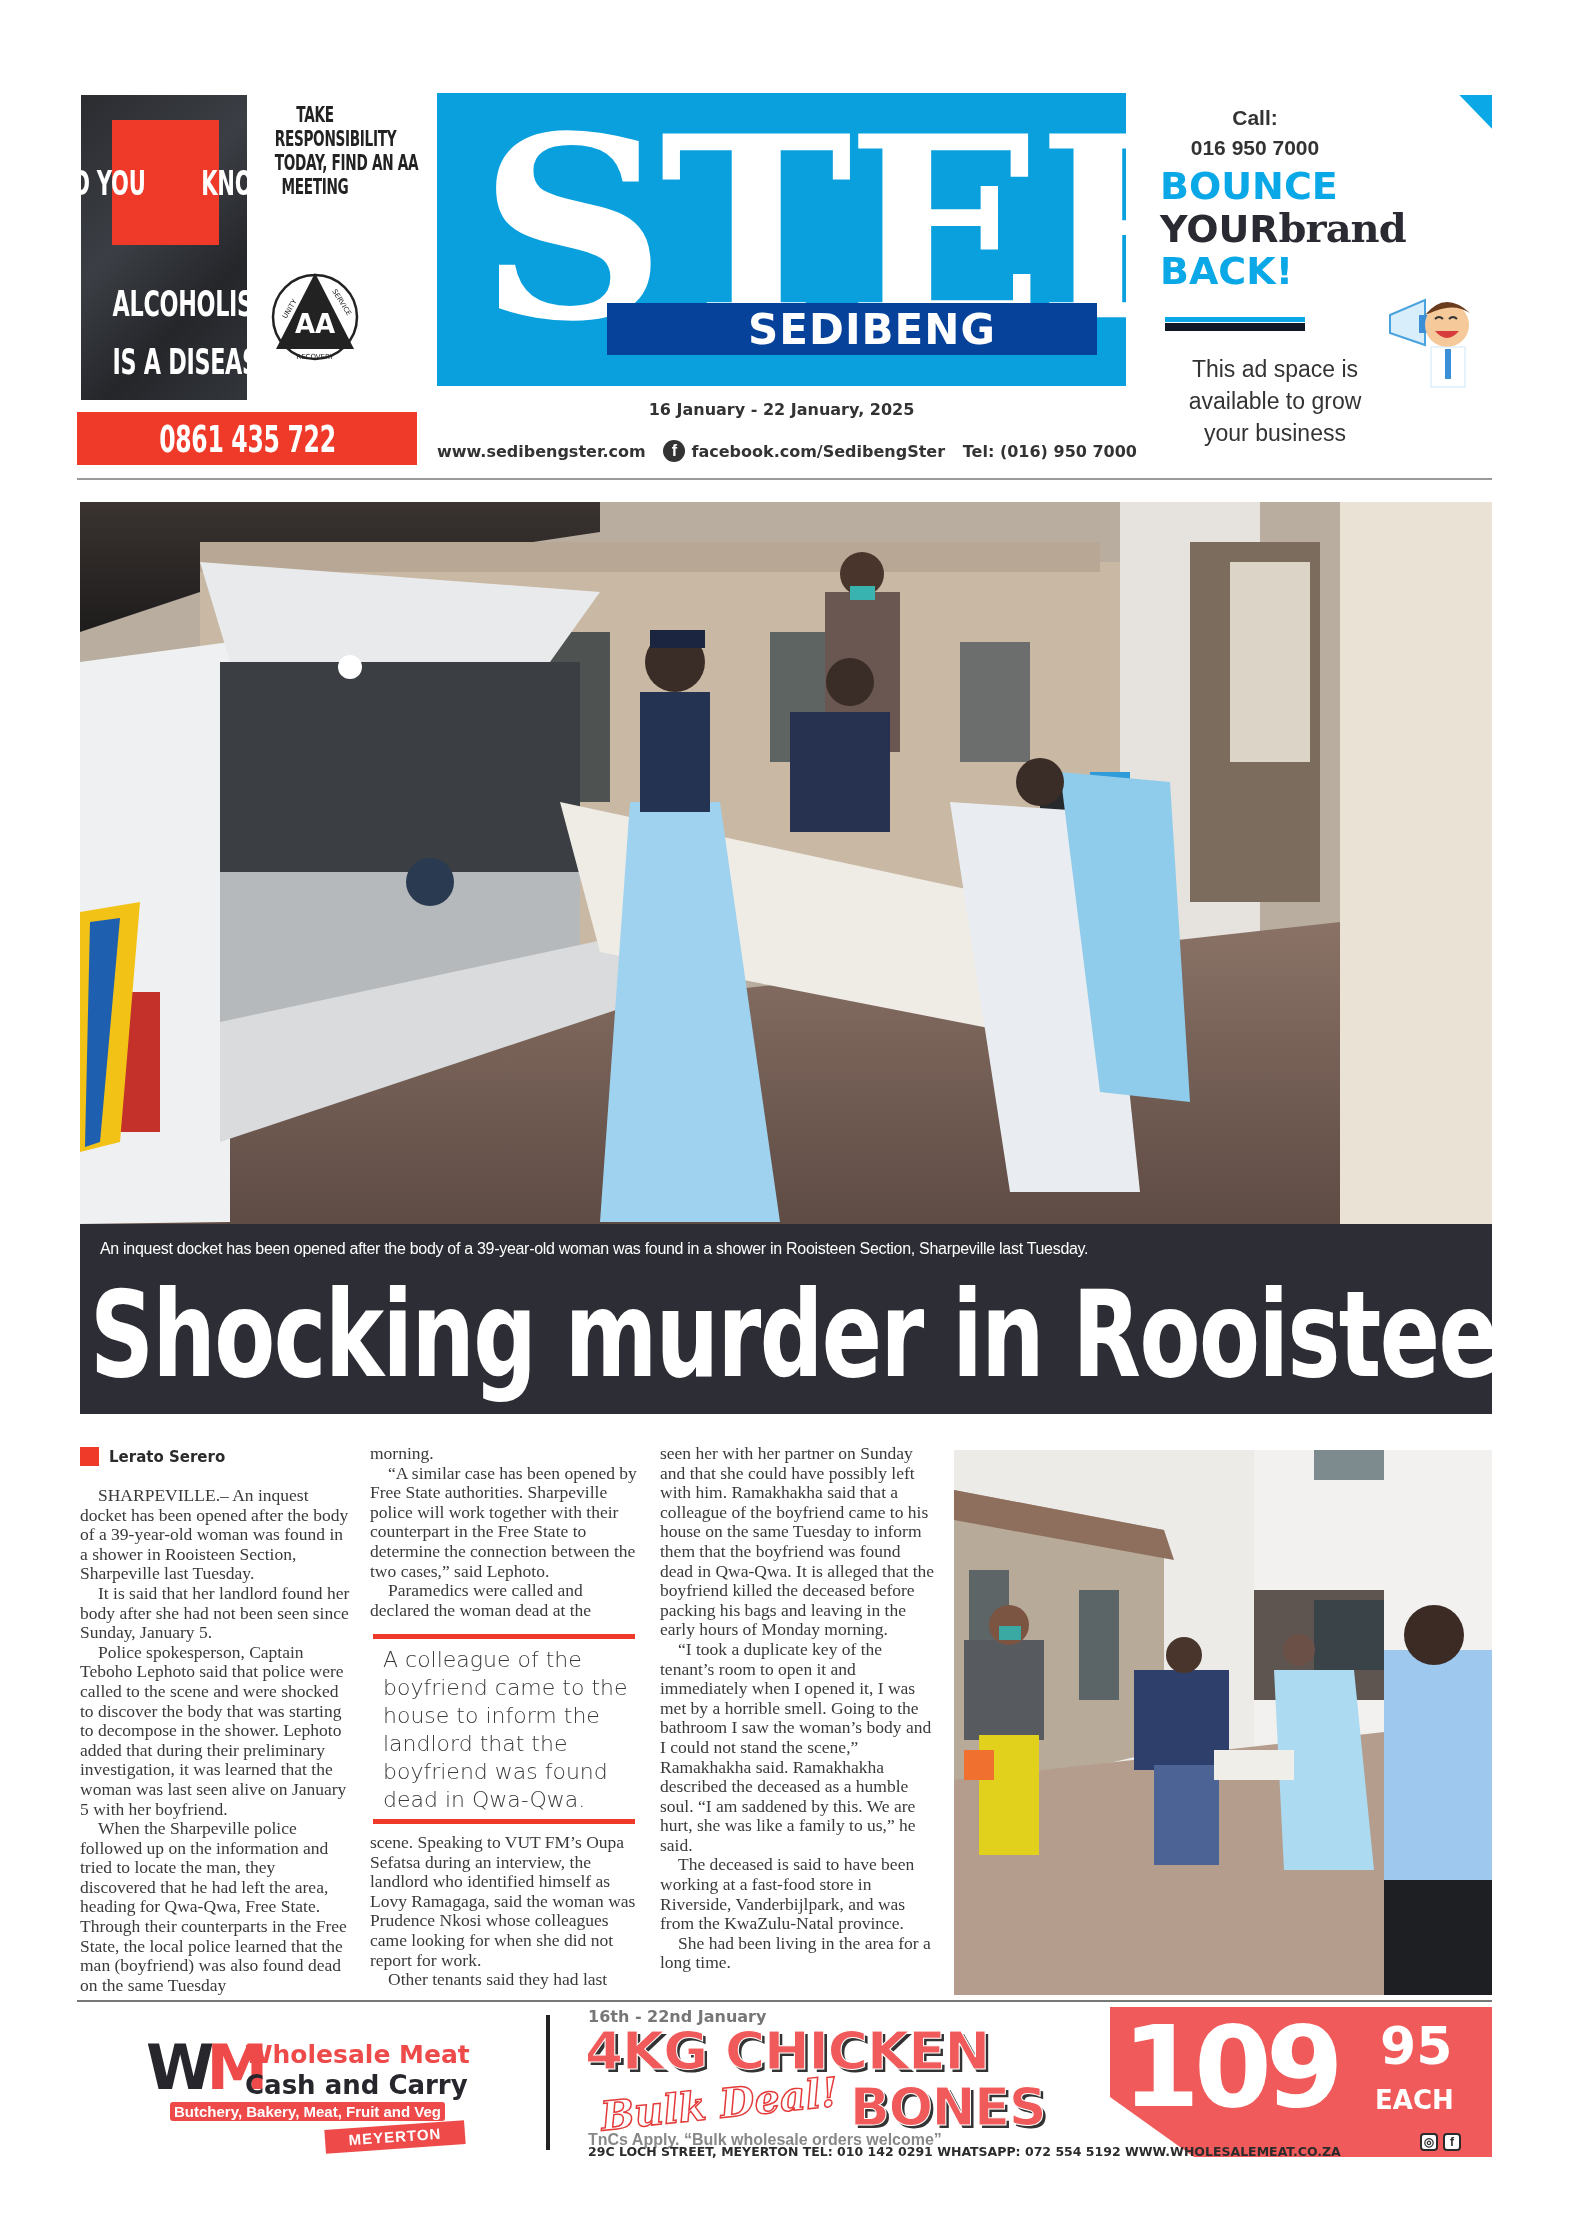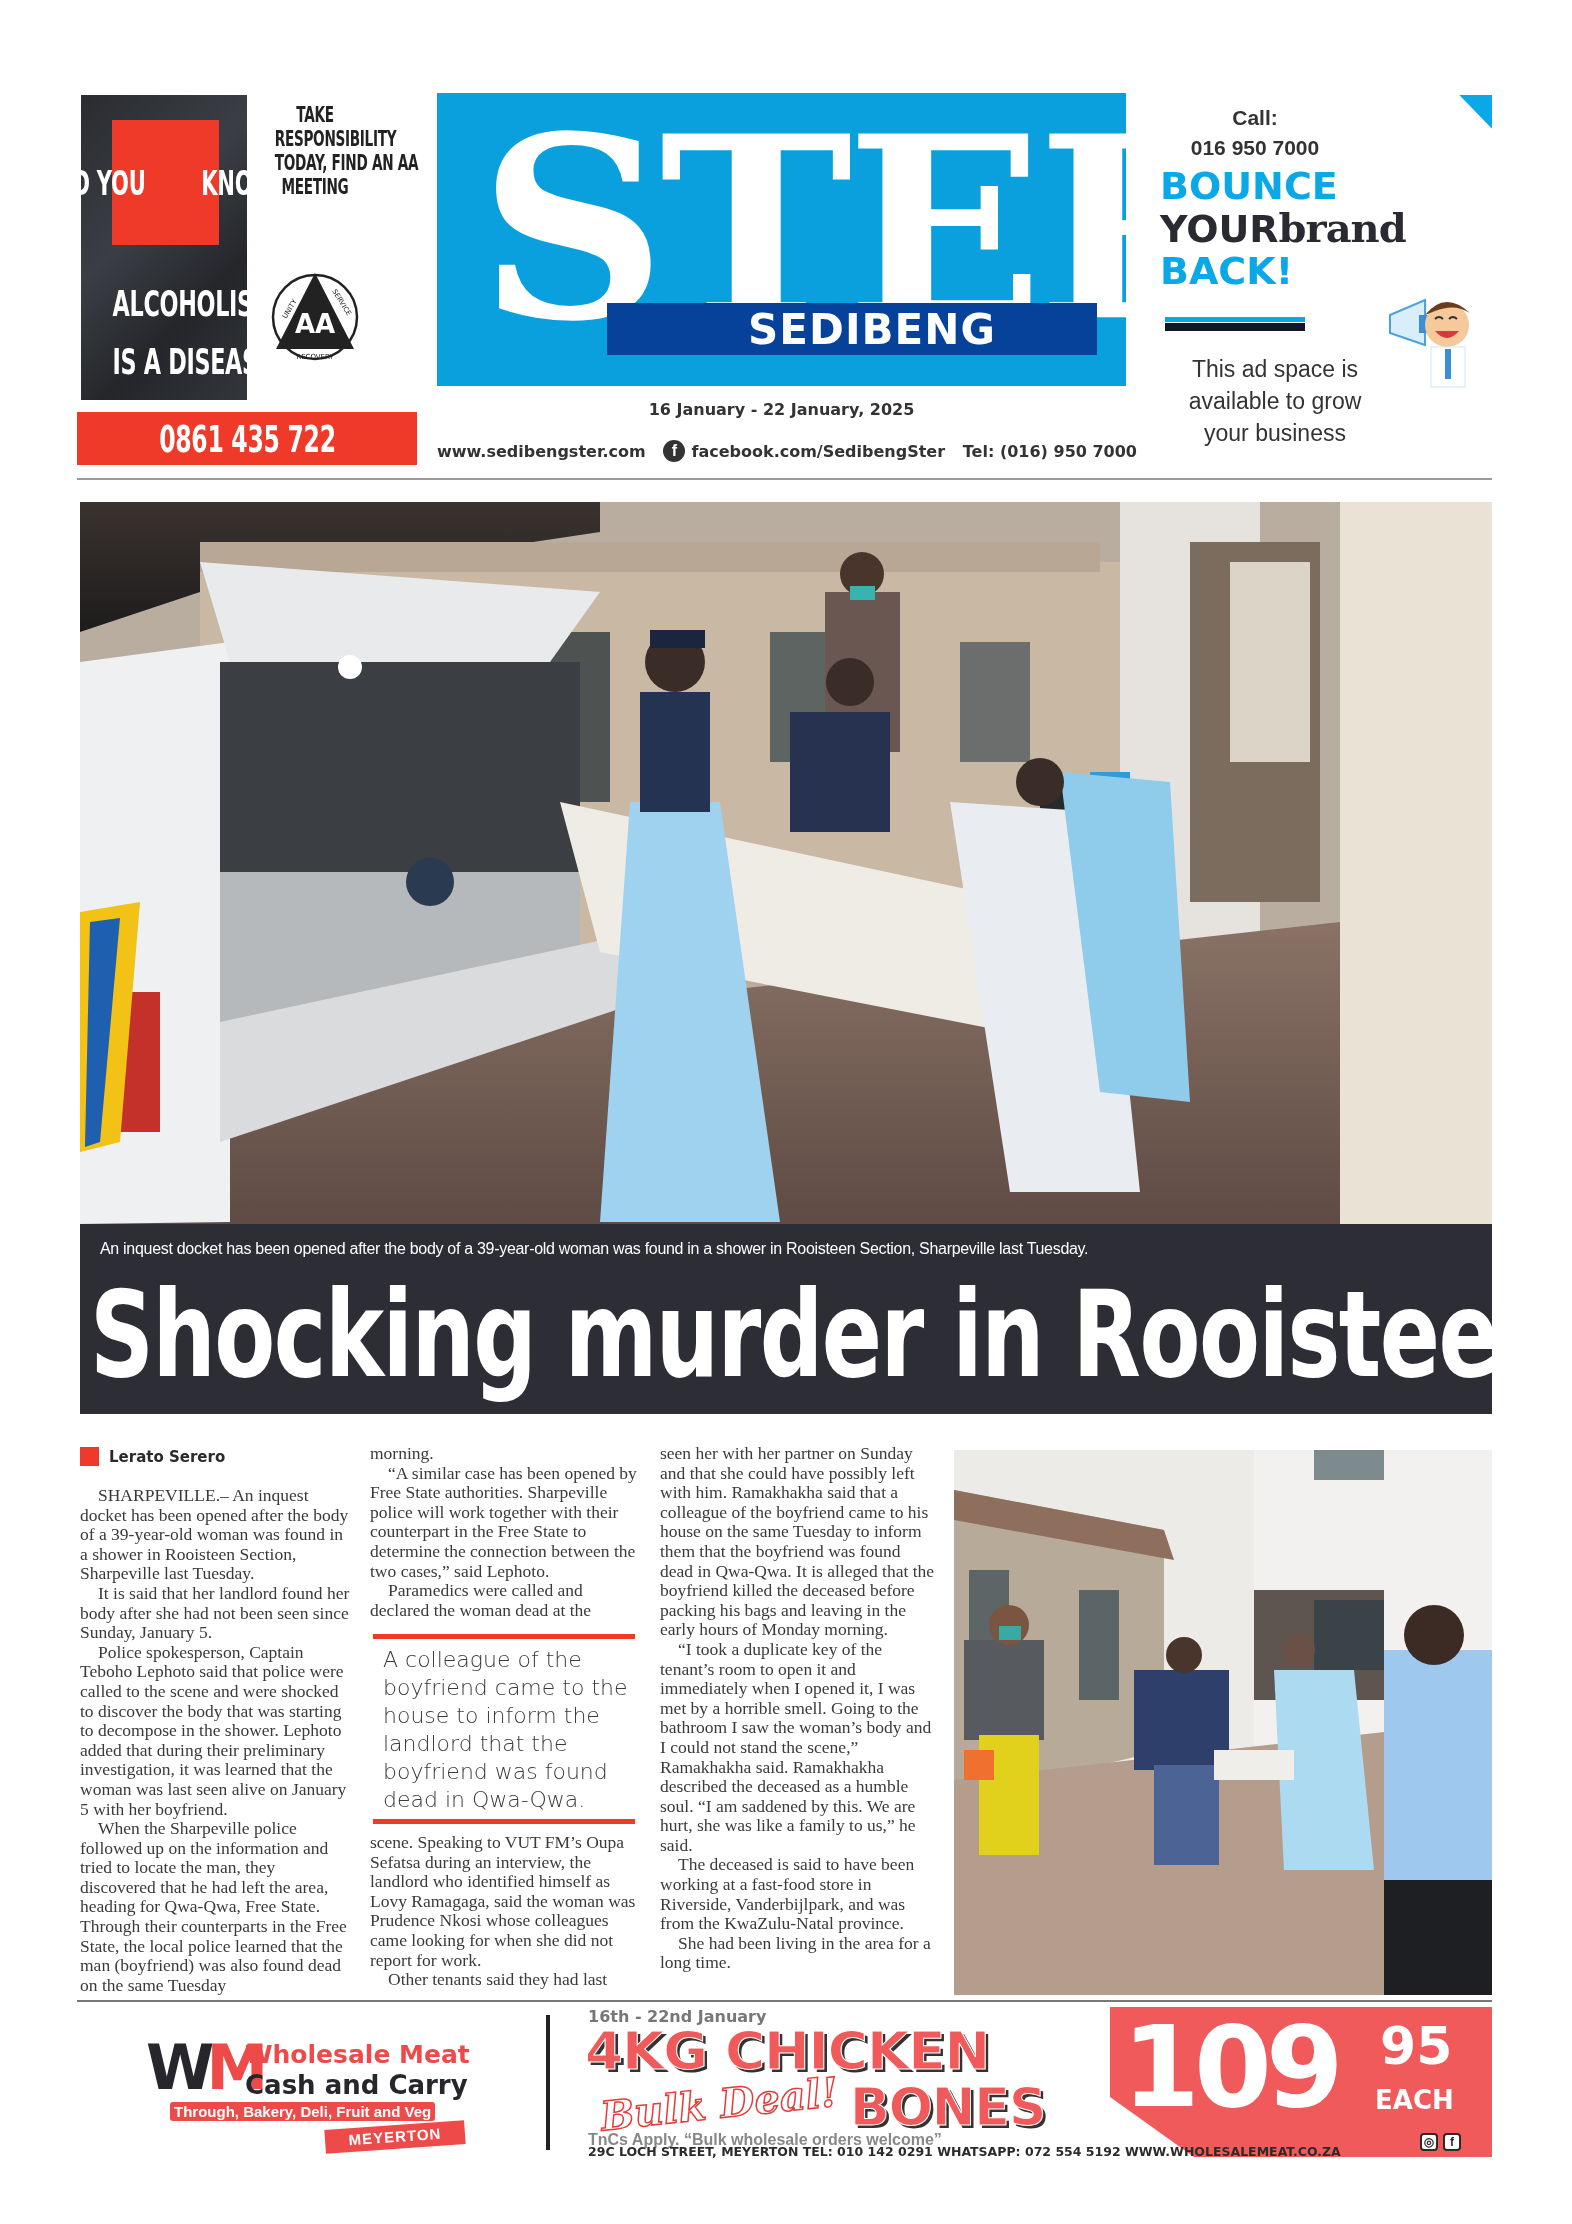--- a/index.html
+++ b/index.html
@@ -298,21 +298,21 @@
 </div>
 
 <div class="abs footer-rule"></div>
 
 <div class="abs wm-logo">
   <div class="wm-mark"><span class="w">W</span><span class="m">M</span></div>
   <div class="wm-name">
     <span class="l1">Wholesale Meat</span>
     <span class="l2">Cash and Carry</span>
   </div>
-  <div class="wm-tag">Through, Bakery, Deli, Fruit and Veg</div>
+  <div class="wm-tag">Butchery, Bakery, Meat, Fruit and Veg</div>
   <div class="wm-town">MEYERTON</div>
 </div>
 <div class="abs ad-divider"></div>
 
 <div class="abs promo-red"></div>
 <div class="abs promo-dates">16th - 22nd January</div>
 <div class="abs promo-title">4KG CHICKEN</div>
 <div class="abs promo-bulk">Bulk Deal!</div>
 <div class="abs promo-bones">BONES</div>
 <div class="abs price-main">109</div>

